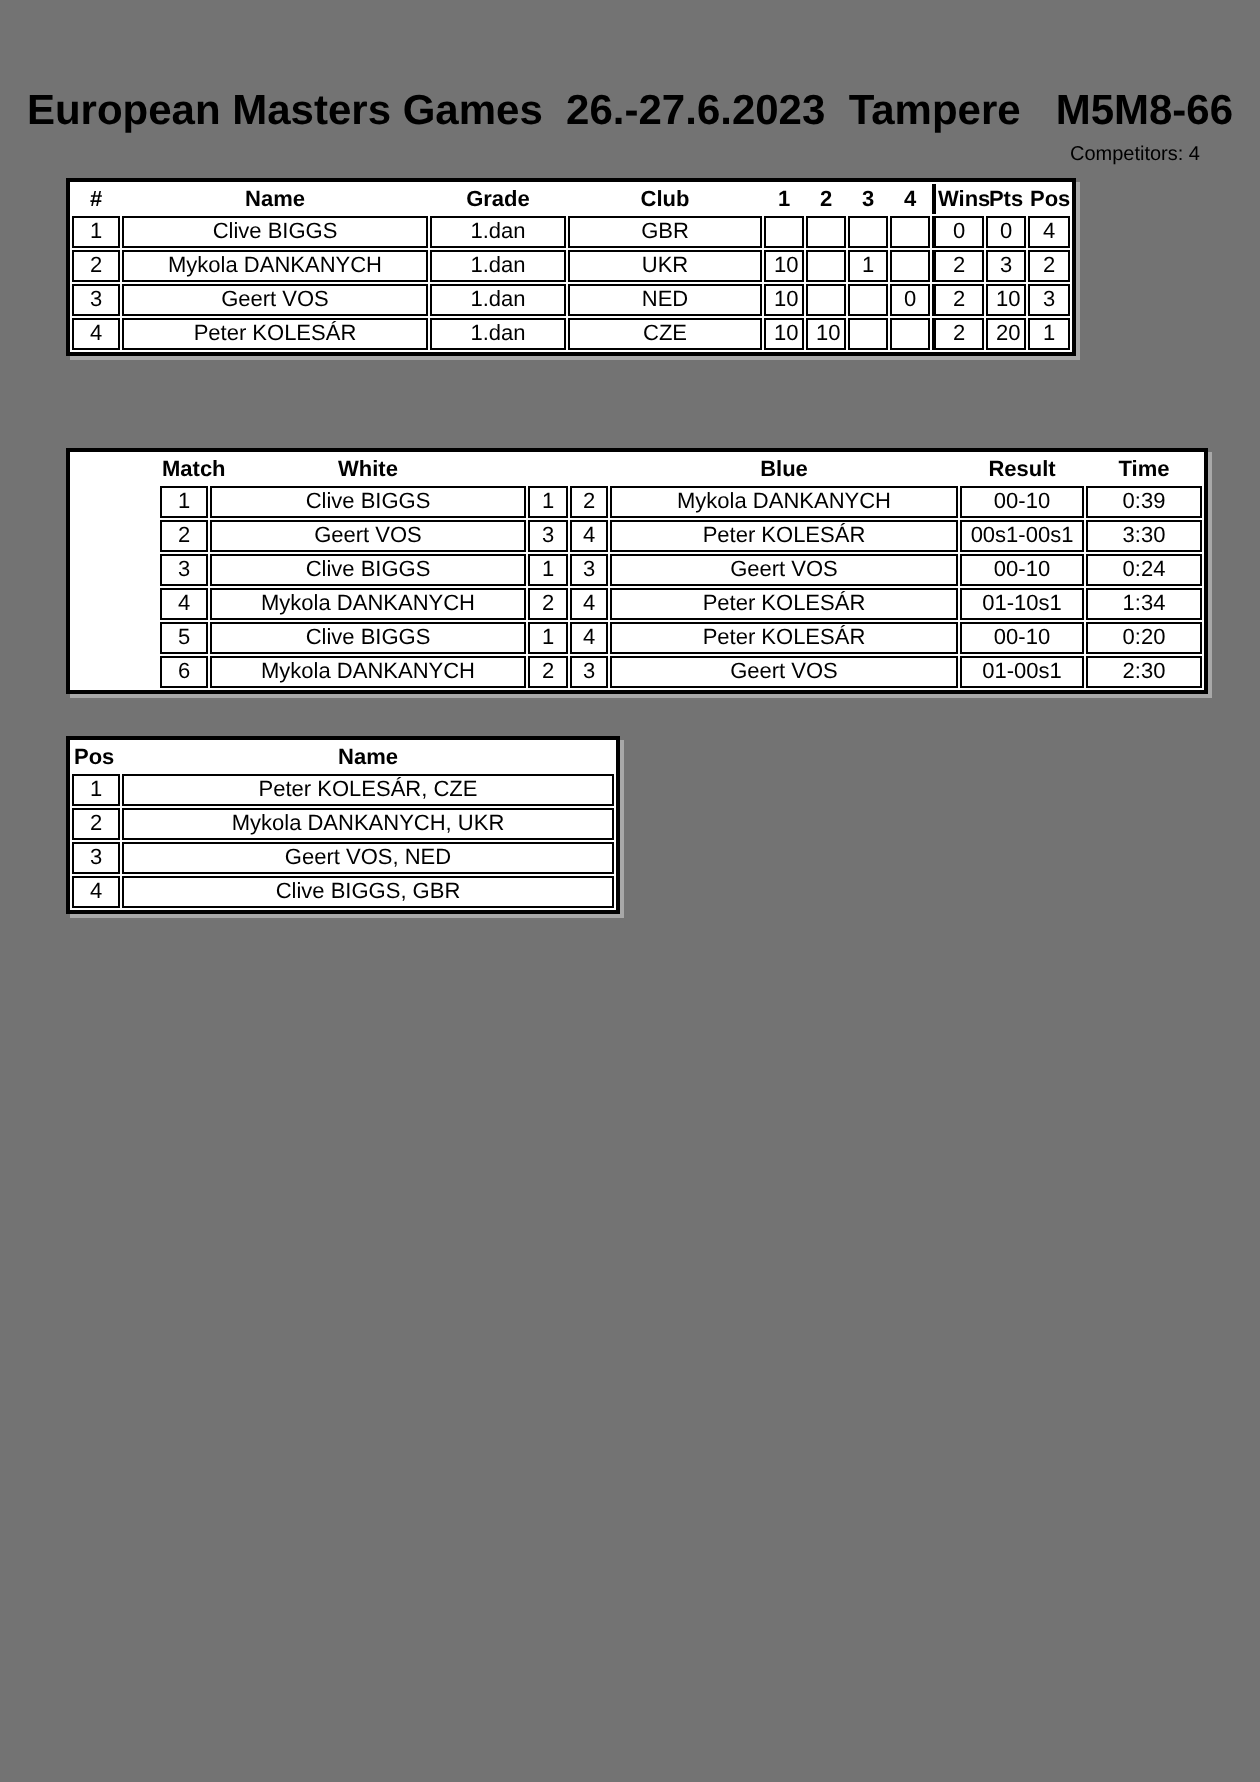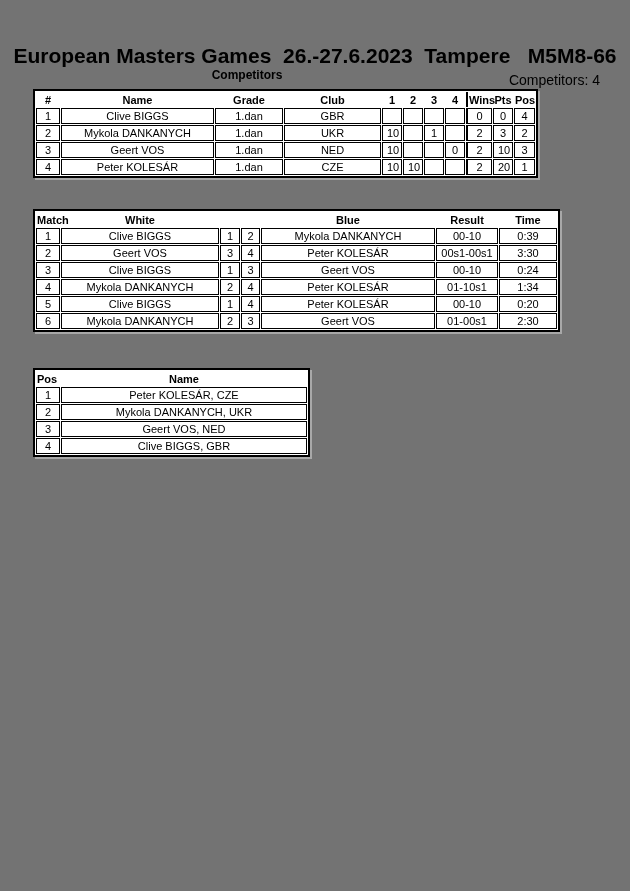--- a/index.html
+++ b/index.html
@@ -11,58 +11,57 @@
     position:absolute;top:44px;left:0;width:630px;text-align:center;
     font-size:21px;font-weight:bold;white-space:pre;letter-spacing:0px;
   }
   .section-heading{
     position:absolute;font-size:12px;font-weight:bold;text-align:center;white-space:pre;
   }
   .heading-competitors{top:68px;left:0;width:494px;}
   .heading-matches{top:196px;left:0;width:590px;}
   .heading-results{top:351px;left:33px;width:302px;}
   .competitors-count{
-    position:absolute;top:72px;right:30px;font-size:14px;white-space:pre;
+    position:absolute;top:72px;right:30px;font-size:10px;white-space:pre;
   }
   table.sheet{
     position:absolute;border-collapse:separate;border-spacing:1px;
     border:2px solid #000;background:#fff;table-layout:fixed;
     box-shadow:2px 2px 0 #a8a8a8;font-size:11px;
   }
   table.sheet td,table.sheet th{
     box-sizing:border-box;overflow:visible;white-space:nowrap;
     font-size:11px;vertical-align:middle;
   }
   table.sheet td{
     border:1px solid #000;height:16px;line-height:14px;padding:0 4px;
   }
   table.sheet th{
     border:none;font-weight:bold;height:15px;line-height:14px;padding:0 1px;
   }
   .t-competitors{top:89px;left:33px;width:505px;}
-  .t-matches{top:209px;left:33px;width:527px;}
+  .t-matches{top:224px;left:33px;width:527px;padding-left:44px;}
   .t-matches td{height:16px;}
   .t-results{top:368px;left:33px;width:277px;}
   .t-results td{height:17px;line-height:15px;}
   .c{text-align:center;}
   .l{text-align:center;}
   td.c{padding:0 1px;}
   th.l{padding:0 2px;text-align:left;}
   th.sep-r{border-right:1px solid #000;}
   th.sep-l{border-left:1px solid #000;}
   .thick-l{border-left:2px solid #000 !important;}
 </style>
 </head>
 <body>
 
 <div class="page">
 
   <div class="title">European Masters Games  26.-27.6.2023  Tampere   M5M8-66</div>
 
-  <div class="section-heading heading-competitors">Competitors</div>
   <div class="competitors-count">Competitors: 4</div>
 
   <table class="sheet t-competitors">
     <colgroup>
       <col style="width:24px">
         <col style="width:153px">
         <col style="width:68px">
         <col style="width:97px">
       <col style="width:20px">
         <col style="width:20px">

